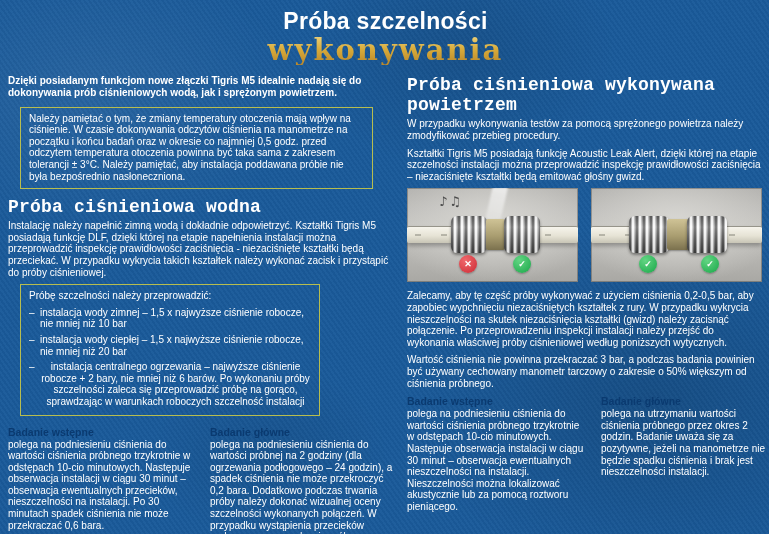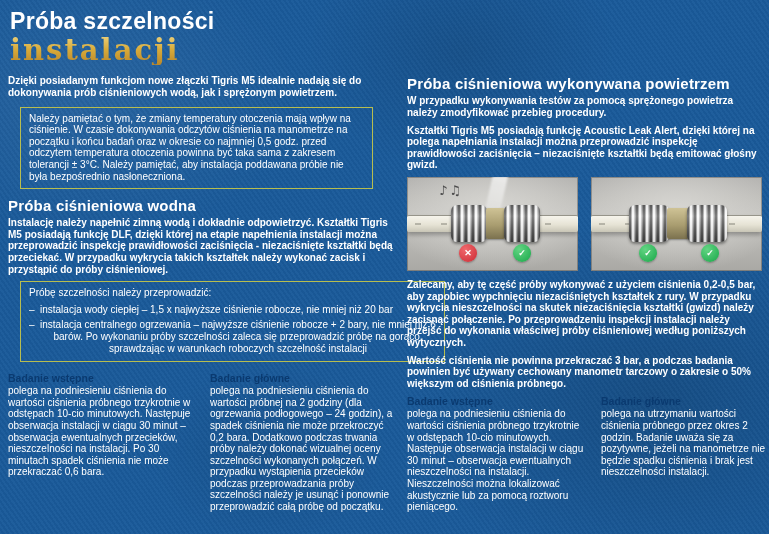--- a/index.html
+++ b/index.html
@@ -13,21 +13,21 @@
     background-image:
       radial-gradient(ellipse 320px 220px at 12% 18%, rgba(255,255,255,.06), transparent 65%),
       radial-gradient(ellipse 420px 300px at 85% 75%, rgba(0,0,0,.14), transparent 60%),
       radial-gradient(ellipse 260px 200px at 60% 10%, rgba(0,0,0,.10), transparent 60%),
       radial-gradient(ellipse 200px 150px at 35% 85%, rgba(0,0,0,.08), transparent 60%),
       repeating-linear-gradient(55deg, rgba(255,255,255,.022) 0 2px, rgba(0,0,0,.03) 2px 4px);
     padding:6px 8px 0 8px;
   }
 
   
-  .hdr{ margin:2px 0 10px 2px; }
+  .hdr{ margin:2px 0 10px 2px;text-align:center; }
   .title-line1{ font-size:23px; font-weight:bold; color:#fff; letter-spacing:.3px; }
   .title-line2{
     font-family:"DejaVu Serif", serif; font-weight:bold;
     font-size:29px; letter-spacing:2px; line-height:1.05;
     color:#d3a63c; text-shadow:0 1px 1px rgba(0,0,0,.25);
   }
   @supports ((-webkit-background-clip:text) or (background-clip:text)){
     .title-line2{
       background:linear-gradient(180deg,#ecd27e 0%,#d8ab3a 48%,#b9872a 100%);
       -webkit-background-clip:text; background-clip:text; color:transparent;
@@ -36,39 +36,39 @@
   }
 
   
   .cols{ display:flex; gap:14px; }
   .col-l{ width:385px; flex:none; }
   .col-r{ width:355px; flex:none; }
 
   p, li{ font-size:10px; line-height:1.16; color:#fff; }
   .bold{ font-weight:bold; }
 
-  h2{ font-size:15px; font-weight:bold; color:#fff; margin:0 0 3px 0; letter-spacing:.2px; }
+  h2{ font-size:18px; font-weight:bold; color:#fff; margin:0 0 3px 0; letter-spacing:.2px;font-family:Liberation Mono, monospace; }
   h3{ font-size:10.5px; font-weight:bold; color:#0a3a70; margin:0 0 1px 0; }
 
   .note-box{
     border:1px solid #b7bd4f; margin:8px 0 8px 12px; padding:5px 8px 6px 8px;
     width:353px;
   }
   .list-box{
     border:1px solid #b7bd4f; margin:6px 0 10px 12px; padding:5px 8px 7px 8px;
-    width:425px;
+    width:300px;
   }
   .list-box .box-title{ margin-bottom:5px; }
   .list-box ul{ list-style:none; }
   .list-box li{ position:relative; padding-left:11px; margin-bottom:4px; }
   .list-box li:last-child{ margin-bottom:0;text-align:center; }
   .list-box li::before{ content:"–"; position:absolute; left:0; top:0; }
 
   .intro{ margin:0 0 2px 0; }
-  .body-para{ margin-bottom:6px;font-weight:bold; }
+  .body-para{ margin-bottom:6px; }
 
   .tests{ display:grid; gap:12px 16px; }
   .tests-l{ grid-template-columns:186px 183px; }
   .tests-r{ grid-template-columns:178px 170px; }
 
   
   .photos{ display:flex; gap:13px; margin:6px 0 8px 0; }
   .photo{
     position:relative; width:171px; height:94px; flex:none; overflow:hidden;
     background:
@@ -117,39 +117,40 @@
     letter-spacing:2px; font-family:"DejaVu Sans", sans-serif;
   }
 </style>
 </head>
 <body>
 
 <div class="page">
 
   <header class="hdr">
     <div class="title-line1">Próba szczelności</div>
-    <div class="title-line2">instalacji</div>
+    <div class="title-line2">wykonywania</div>
   </header>
 
   <div class="cols">
 
     <section class="col-l">
 
       <p class="intro bold">Dzięki posiadanym funkcjom nowe złączki Tigris M5 idealnie nadają się do dokonywania prób ciśnieniowych wodą, jak i sprężonym powietrzem.</p>
 
       <div class="note-box">
         <p>Należy pamiętać o tym, że zmiany temperatury otoczenia mają wpływ na ciśnienie. W czasie dokonywania odczytów ciśnienia na manometrze na początku i końcu badań oraz w okresie co najmniej 0,5 godz. przed odczytem temperatura otoczenia powinna być taka sama z zakresem tolerancji ± 3°C. Należy pamiętać, aby instalacja poddawana próbie nie była bezpośrednio nasłoneczniona.</p>
       </div>
 
       <h2>Próba ciśnieniowa wodna</h2>
       <p class="body-para">Instalację należy napełnić zimną wodą i dokładnie odpowietrzyć. Kształtki Tigris M5 posiadają funkcję DLF, dzięki której na etapie napełnienia instalacji można przeprowadzić inspekcję prawidłowości zaciśnięcia - niezaciśnięte kształtki będą przeciekać. W przypadku wykrycia takich kształtek należy wykonać zacisk i przystąpić do próby ciśnieniowej.</p>
 
       <div class="list-box">
         <p class="box-title">Próbę szczelności należy przeprowadzić:</p>
         <ul>
+          <li>instalacja wody zimnej – 1,5 x najwyższe ciśnienie robocze, nie mniej niż 10 bar</li>
           <li>instalacja wody ciepłej – 1,5 x najwyższe ciśnienie robocze, nie mniej niż 20 bar</li>
           <li>instalacja centralnego ogrzewania – najwyższe ciśnienie robocze + 2 bary, nie mniej niż 6 barów. Po wykonaniu próby szczelności zaleca się przeprowadzić próbę na gorąco, sprawdzając w warunkach roboczych szczelność instalacji</li>
         </ul>
       </div>
 
       <div class="tests tests-l">
         <div>
           <h3>Badanie wstępne</h3>
           <p>polega na podniesieniu ciśnienia do wartości ciśnienia próbnego trzykrotnie w odstępach 10-cio minutowych. Następuje obserwacja instalacji w ciągu 30 minut – obserwacja ewentualnych przecieków, nieszczelności na instalacji. Po 30 minutach spadek ciśnienia nie może przekraczać 0,6 bara.</p>
         </div>
@@ -158,21 +159,21 @@
           <p>polega na podniesieniu ciśnienia do wartości próbnej na 2 godziny (dla ogrzewania podłogowego – 24 godzin), a spadek ciśnienia nie może przekroczyć 0,2 bara. Dodatkowo podczas trwania próby należy dokonać wizualnej oceny szczelności wykonanych połączeń. W przypadku wystąpienia przecieków podczas przeprowadzania próby szczelności należy je usunąć i ponownie przeprowadzić całą próbę od początku.</p>
         </div>
       </div>
 
     </section>
 
     <section class="col-r">
 
       <h2>Próba ciśnieniowa wykonywana powietrzem</h2>
       <p class="body-para">W przypadku wykonywania testów za pomocą sprężonego powietrza należy zmodyfikować przebieg procedury.</p>
-      <p class="body-para">Kształtki Tigris M5 posiadają funkcję Acoustic Leak Alert, dzięki której na polega napełniania instalacji można przeprowadzić inspekcję prawidłowości zaciśnięcia – niezaciśnięte kształtki będą emitować głośny gwizd.</p>
+      <p class="body-para">Kształtki Tigris M5 posiadają funkcję Acoustic Leak Alert, dzięki której na etapie szczelności instalacji można przeprowadzić inspekcję prawidłowości zaciśnięcia – niezaciśnięte kształtki będą emitować głośny gwizd.</p>
 
       <div class="photos">
 
         <figure class="photo">
           <div class="beam"></div>
           <div class="pipe"></div>
           <div class="notes">♪♫</div>
           <div class="fitting" style="left:44px;"></div>
           <div class="collar" style="left:79px;"></div>
           <div class="fitting" style="left:97px;"></div>

